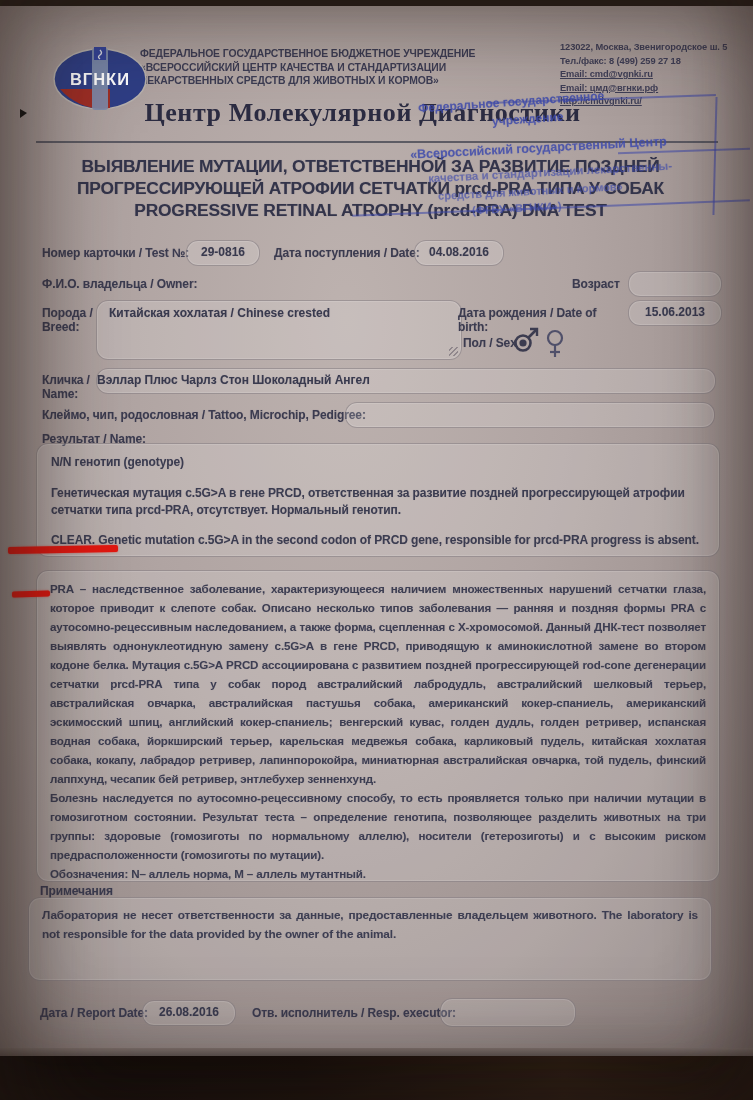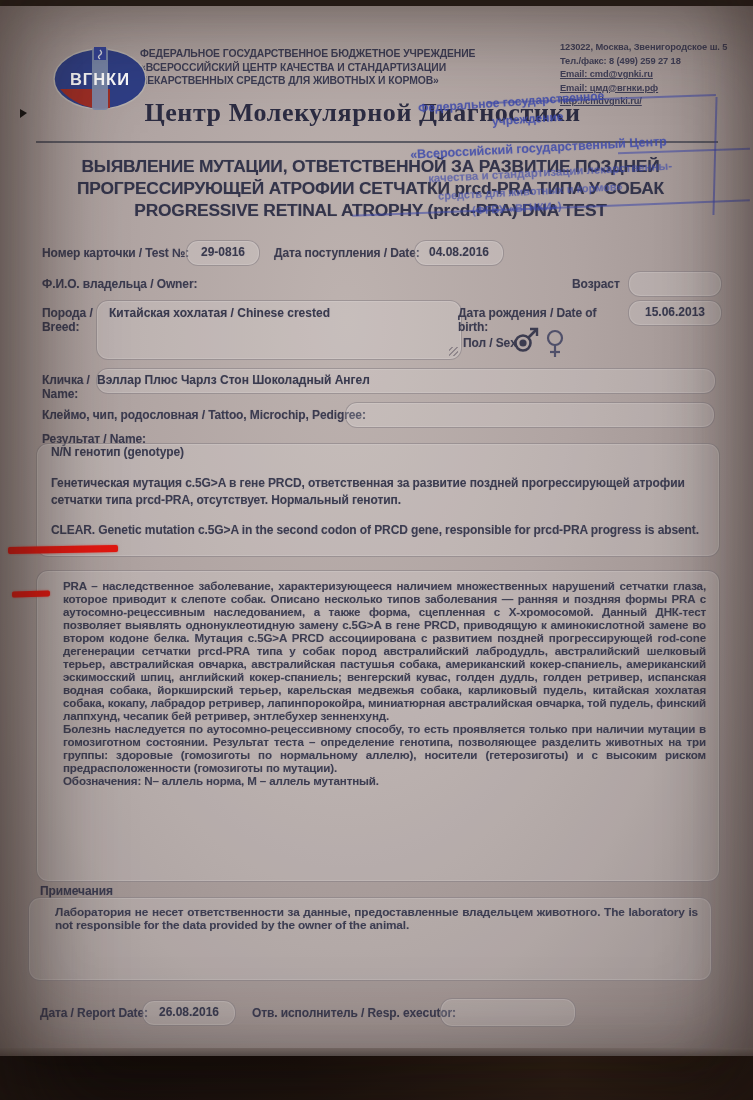--- a/index.html
+++ b/index.html
@@ -25,22 +25,22 @@
   .contact{position:absolute;left:560px;top:41px;width:185px;font-size:9.3px;font-weight:700;
     color:#3e3e56;line-height:13.6px;letter-spacing:-.1px;}
   .contact .u{text-decoration:underline;}
   .hrule{position:absolute;left:36px;top:141px;width:682px;height:2px;background:#4d4d58;opacity:.85;}
   .doc-title{position:absolute;left:58px;top:155px;width:625px;text-align:center;z-index:4;}
   .doc-title div{font-size:17.4px;font-weight:700;color:#33344a;line-height:22px;letter-spacing:-.2px;text-shadow:0 0 1px rgba(50,50,80,.3);}
   .stampline{position:absolute;z-index:20;color:rgba(62,74,172,.78);font-weight:700;white-space:nowrap;
     text-shadow:0 0 1px rgba(62,74,172,.35);}
   .stampbar{position:absolute;z-index:19;background:rgba(58,70,168,.55);}
   .resbox-text{font-size:12px;font-weight:700;color:#3b3c50;line-height:17px;letter-spacing:-.1px;text-shadow:0 0 1px rgba(60,60,90,.22);}
-  .desc-text{font-size:11.6px;font-weight:700;color:#3d3e52;line-height:13px;letter-spacing:-.15px;
-    text-align:justify;text-shadow:0 0 1px rgba(60,60,90,.2);margin-left:13px;}
+  .desc-text{font-size:11.6px;font-weight:700;color:#3d3e52;line-height:19px;letter-spacing:-.15px;
+    text-align:justify;text-shadow:0 0 1px rgba(60,60,90,.2);}
   .redmark{position:absolute;background:#e21710;border-radius:2px;z-index:30;box-shadow:0 0 2px rgba(226,23,16,.6);}
   .cursor{position:absolute;left:20px;top:109px;width:0;height:0;z-index:40;
     border-left:7px solid #141414;border-top:4px solid transparent;border-bottom:5px solid transparent;}
   .resize-corner{position:absolute;right:3px;bottom:3px;width:9px;height:9px;opacity:.6;
     background:repeating-linear-gradient(135deg,transparent 0 2px,#6e6670 2px 3.5px);}
 </style>
 </head>
 <body>
 
 <div class="shot">
@@ -135,21 +135,21 @@
     <div class="val" style="">Вэллар Плюс Чарлз Стон Шоколадный Ангел</div>
   </div>
 
   <div class="lbl" style="left:42px;top:408px">Клеймо, чип, родословная / Tattoo, Microchip, Pedigree:</div>
   <div class="box" style="left:345px;top:402px;width:368px;height:24px">
     <div class="val"></div>
   </div>
 
   <div class="lbl" style="left:42px;top:432px">Результат / Name:</div>
   <div class="box" style="left:36px;top:443px;width:682px;height:112px">
-    <div class="resbox-text" style="padding:0 14px 0">N/N генотип (genotype)</div>
+    <div class="resbox-text" style="padding:10px 14px 0">N/N генотип (genotype)</div>
     <div class="resbox-text" style="padding:14px 14px 0">Генетическая мутация c.5G&gt;A в гене PRCD, ответственная за развитие поздней прогрессирующей атрофии сетчатки типа prcd-PRA, отсутствует. Нормальный генотип.</div>
     <div class="resbox-text" style="padding:13px 14px 0">CLEAR. Genetic mutation c.5G&gt;A in the second codon of PRCD gene, responsible for prcd-PRA progress is absent.</div>
   </div>
   <div class="redmark" style="left:8px;top:546px;width:110px;height:7px;transform:rotate(-1deg)"></div>
   <div class="redmark" style="left:12px;top:591px;width:38px;height:6px;transform:rotate(-2deg)"></div>
 
   <div class="box" style="left:36px;top:570px;width:682px;height:310px">
     <div class="desc-text" style="padding:8px 13px 0">PRA – наследственное заболевание, характеризующееся наличием множественных нарушений сетчатки глаза, которое приводит к слепоте собак. Описано несколько типов заболевания — ранняя и поздняя формы PRA с аутосомно-рецессивным наследованием, а также форма, сцепленная с Х-хромосомой. Данный ДНК-тест позволяет выявлять однонуклеотидную замену c.5G&gt;A в гене PRCD, приводящую к аминокислотной замене во втором кодоне белка. Мутация c.5G&gt;A PRCD ассоциирована с развитием поздней прогрессирующей rod-cone дегенерации сетчатки prcd-PRA типа у собак пород австралийский лабродудль, австралийский шелковый терьер, австралийская овчарка, австралийская пастушья собака, американский кокер-спаниель, американский эскимосский шпиц, английский кокер-спаниель; венгерский кувас, голден дудль, голден ретривер, испанская водная собака, йоркширский терьер, карельская медвежья собака, карликовый пудель, китайская хохлатая собака, кокапу, лабрадор ретривер, лапинпорокойра, миниатюрная австралийская овчарка, той пудель, финский лаппхунд, чесапик бей ретривер, энтлебухер зенненхунд.</div>
     <div class="desc-text" style="padding:0 13px">Болезнь наследуется по аутосомно-рецессивному способу, то есть проявляется только при наличии мутации в гомозиготном состоянии. Результат теста – определение генотипа, позволяющее разделить животных на три группы: здоровые (гомозиготы по нормальному аллелю), носители (гетерозиготы) и с высоким риском предрасположенности (гомозиготы по мутации).</div>
     <div class="desc-text" style="padding:0 13px">Обозначения: N– аллель норма, М – аллель мутантный.</div>

